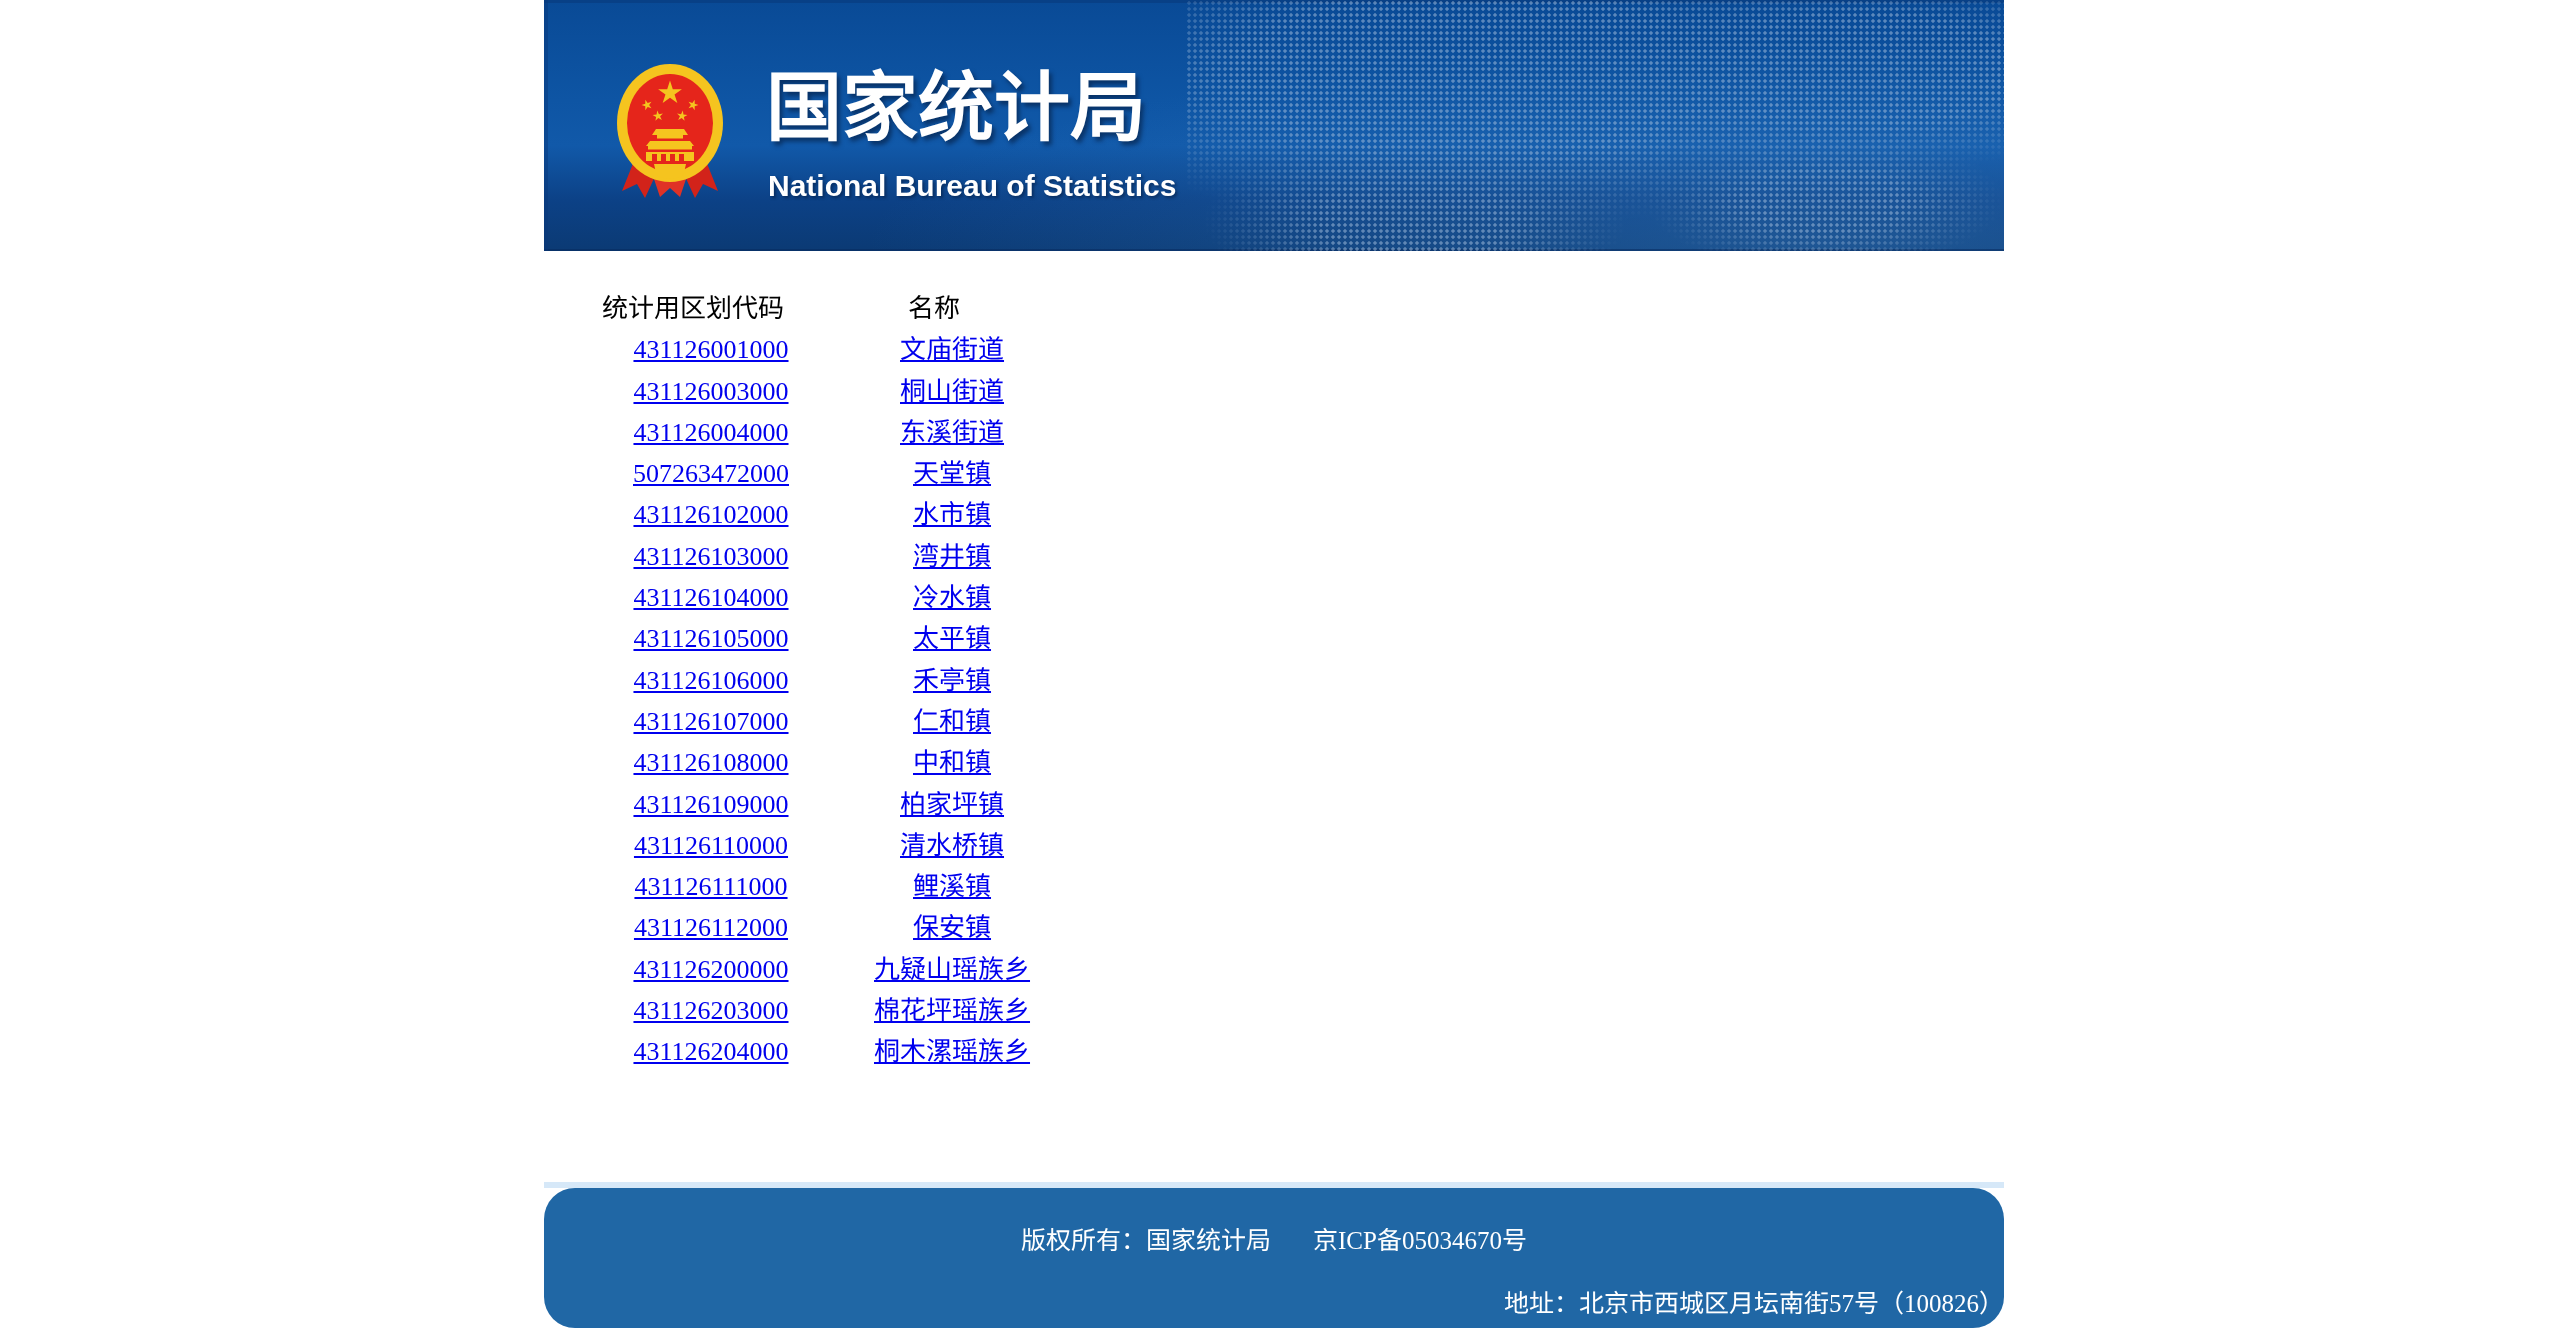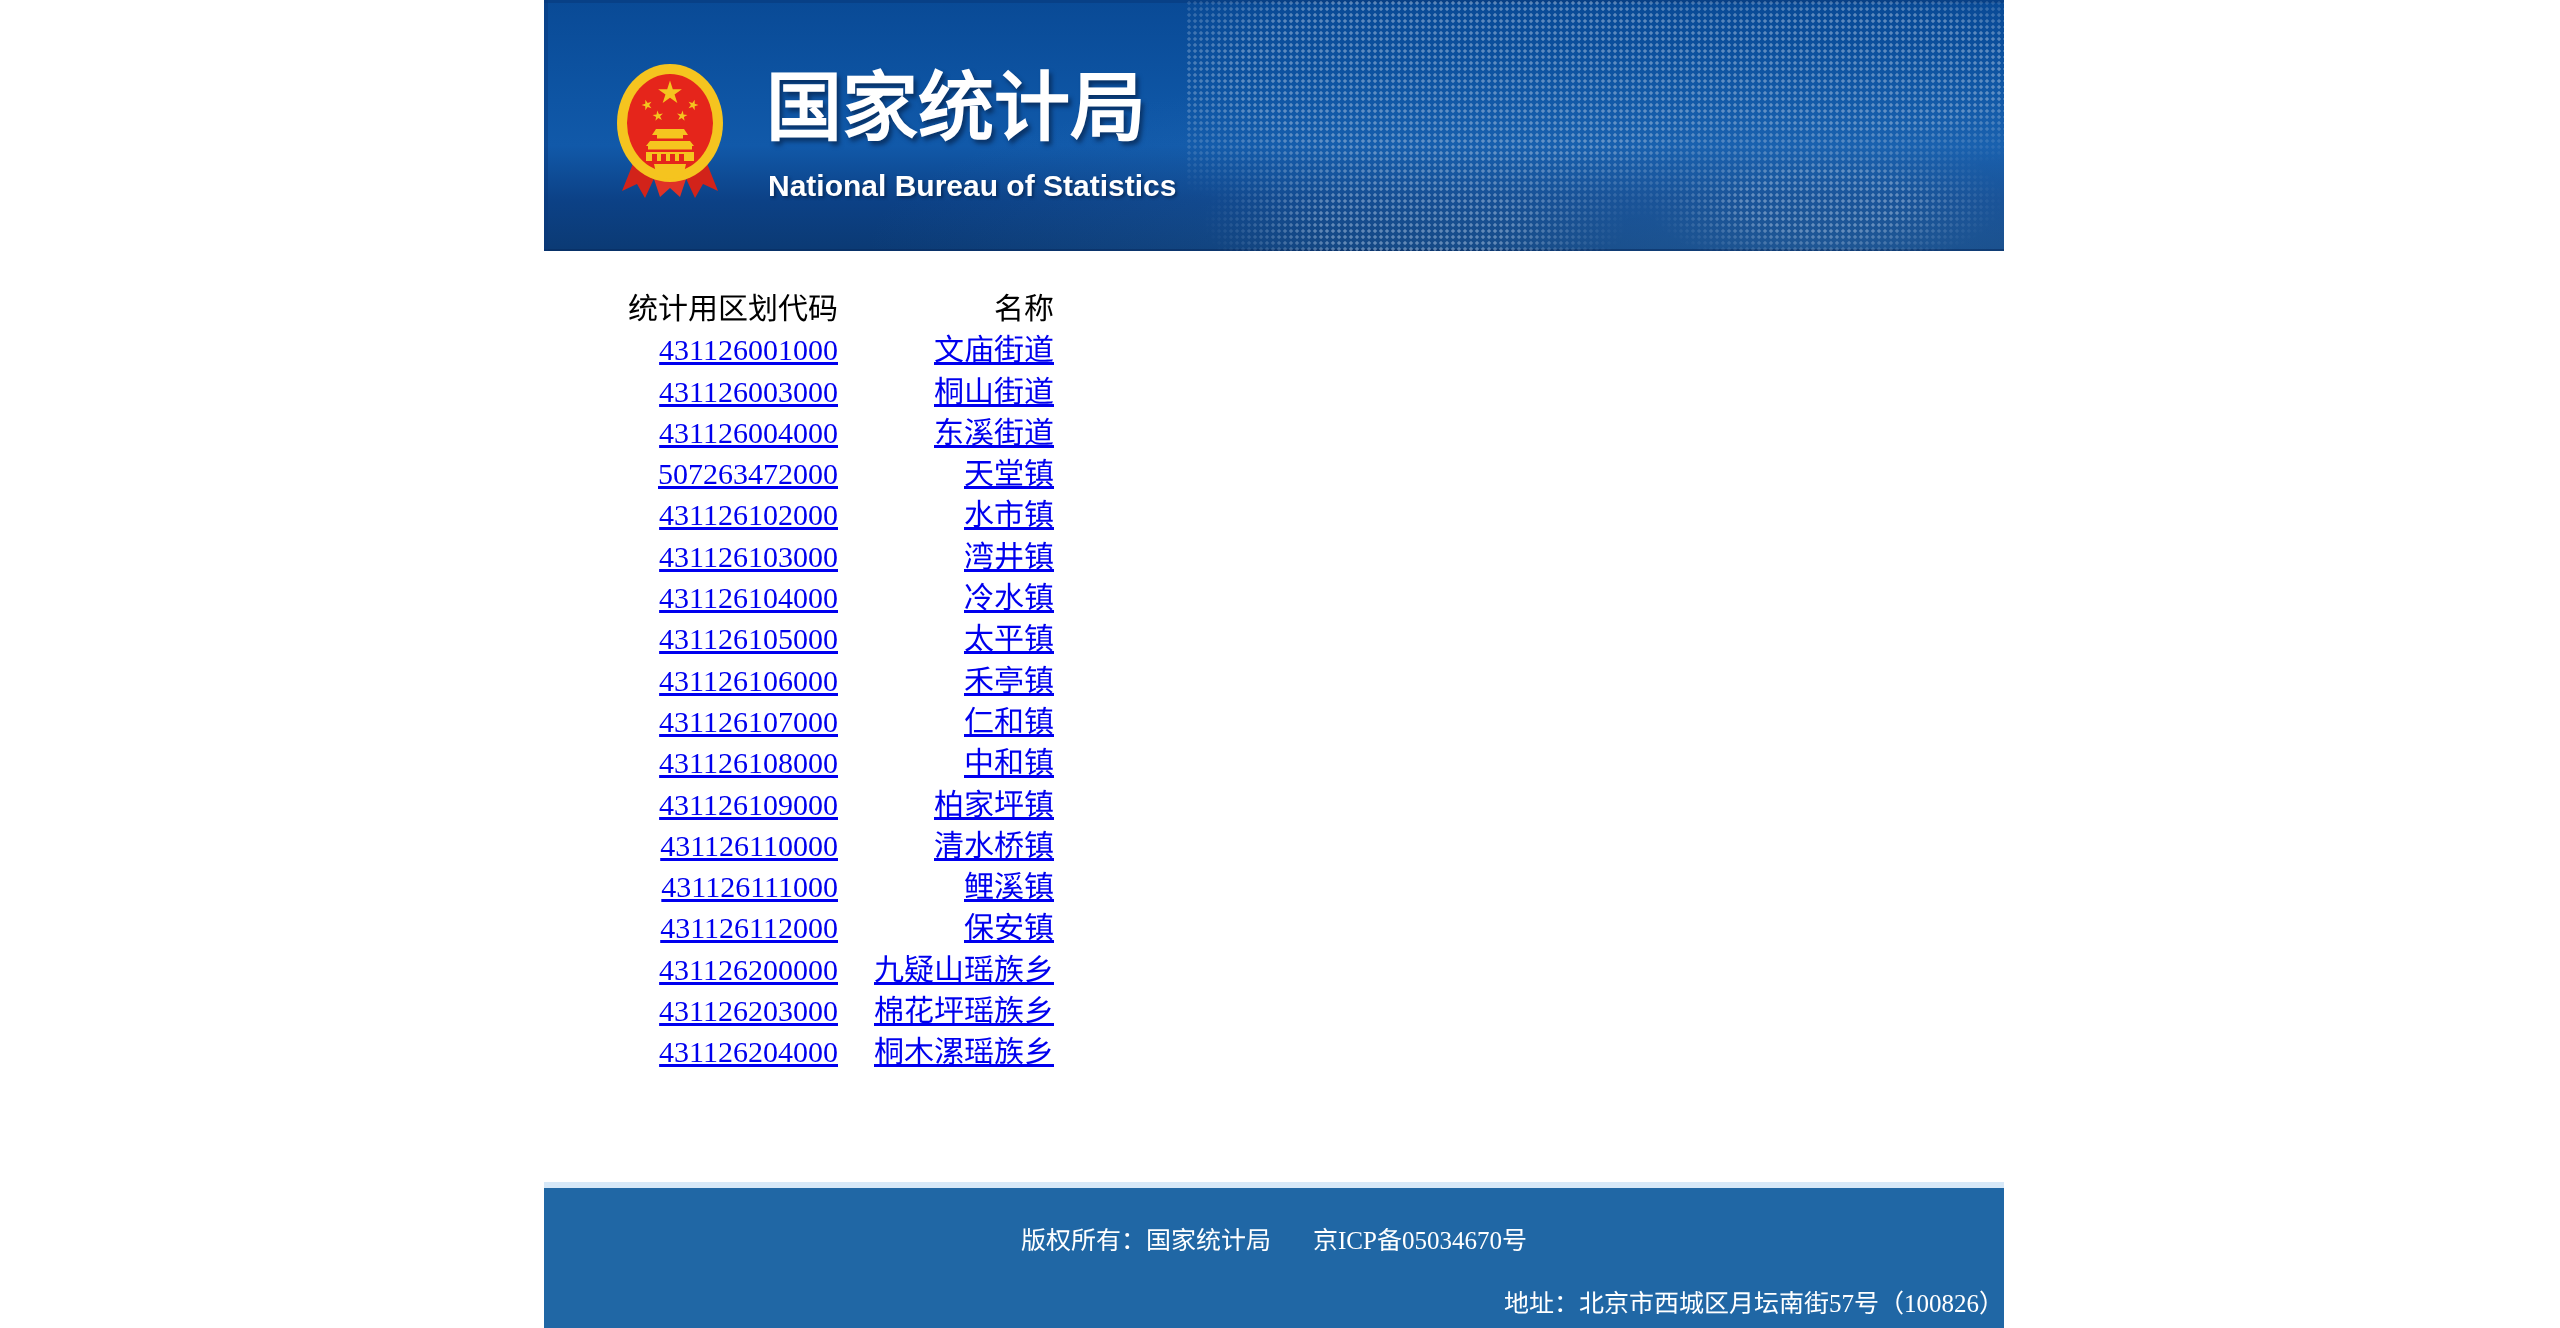--- a/index.html
+++ b/index.html
@@ -53,35 +53,36 @@
     font-family:"Liberation Sans","DejaVu Sans",sans-serif;
     font-weight:bold;font-size:30px;line-height:36px;color:#ffffff;
     text-shadow:2px 2px 3px rgba(4,22,52,.5);
     white-space:nowrap;
   }
 
   
   .content{position:absolute;left:548px;top:288px;width:1456px;}
   .code-table{border-collapse:collapse;}
   .code-table th,.code-table td{
-    padding:0;text-align:right;font-weight:normal;
-    font-size:30px;line-height:41.3px;color:#000000;
+    padding:0;text-align:center;font-weight:normal;
+    font-size:26px;line-height:41.3px;color:#000000;
     font-family:"Liberation Serif","DejaVu Serif",serif;
     white-space:nowrap;vertical-align:middle;
   }
   .code-table .col-code{width:290px;}
   .code-table a{color:var(--link);text-decoration:underline;margin-left:36px;}
 
   
   .footer{position:absolute;left:544px;top:1182px;width:1460px;height:146px;}
   .footer-strip{height:6px;background:var(--footer-strip);}
   .footer-main{
     height:140px;background:var(--footer-bg);color:#ffffff;
     font-size:25px;line-height:26px;
     font-family:"Liberation Serif","DejaVu Serif",serif;
+    border-radius:31px;
   }
   .footer-line1{display:flex;justify-content:center;gap:42px;padding-top:40px;}
   .footer-line2{text-align:right;margin-top:37px;}
 </style>
 </head>
 <body>
 
 <div class="page">
 
   <header class="banner">

